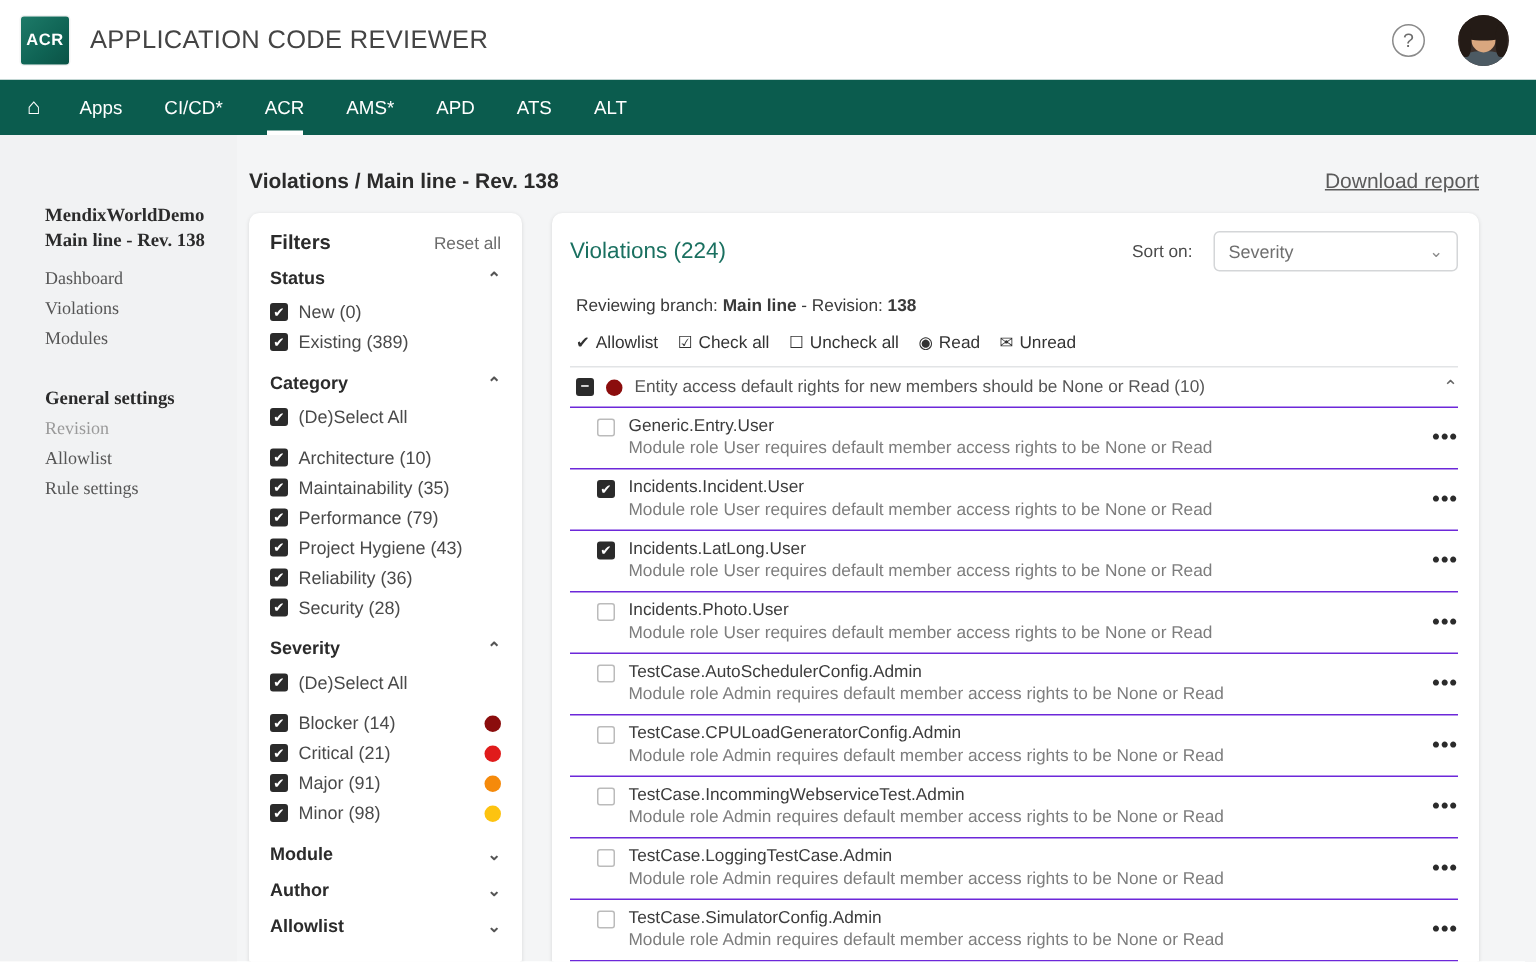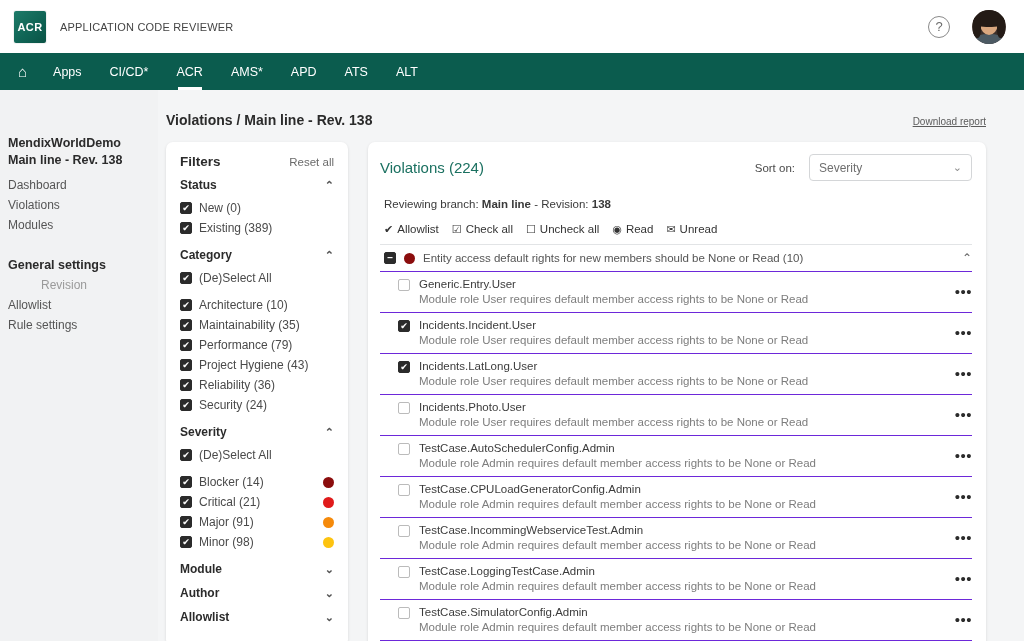--- a/index.html
+++ b/index.html
@@ -29,21 +29,21 @@
     border-radius: 2px;
     display: flex; align-items: center; justify-content: center;
     color: #ffffff;
     font-size: 11px;
     font-weight: bold;
     letter-spacing: .4px;
     box-shadow: 0 0 0 1px rgba(0,0,0,.05);
   }
   .brand-title {
     margin-left: 14px;
-    font-size: 11px;
+    font-size: 17px;
     color: #444444;
     letter-spacing: .2px;
     white-space: nowrap;
   }
   .brand-right {
     margin-left: auto;
     display: flex;
     align-items: center;
     gap: 22px;
   }
@@ -117,58 +117,59 @@
     display: flex;
     height: calc(641px - 53px - 37px);
     background: #f4f5f6;
   }
 
   
   .sidebar {
     width: 158px;
     flex: 0 0 158px;
     background: #f1f2f3;
-    padding: 45px 0 0 8px;
+    padding: 45px 0 0 30px;
+    font-family: Liberation Serif, serif;
   }
   .side-app-name { font-size: 12.5px; font-weight: bold; color: #2b2b2b; line-height: 17px; }
   .side-branch   { font-size: 12.5px; font-weight: bold; color: #2b2b2b; line-height: 17px; margin-bottom: 6px;}
   .side-link {
     font-size: 12px;
     color: #555555;
     line-height: 20px;
     cursor: pointer;
   }
   .side-section {
     font-size: 12.5px;
     font-weight: bold;
     color: #2b2b2b;
     margin-top: 20px;
     line-height: 20px;
   }
-  .side-link.muted { color: #9a9a9a; margin-left: 33px; }
+  .side-link.muted { color: #9a9a9a; }
 
   
   .content {
     flex: 1 1 auto;
     padding: 0 38px 0 8px;
     min-width: 0;
   }
   .content-head {
     display: flex;
     align-items: baseline;
     padding: 22px 0 14px 0;
   }
   .page-title {
     font-size: 14px;
     font-weight: bold;
     color: #2b2b2b;
   }
   .download-report {
     margin-left: auto;
-    font-size: 10px;
+    font-size: 14px;
     color: #5b5b5b;
     text-decoration: underline;
     cursor: pointer;
   }
 
   .panels { display: flex; gap: 20px; align-items: flex-start; }
 
   
   .filters {
     width: 182px;
@@ -394,21 +395,21 @@
             <div class="frow">
               <span class="cb on">✔</span>
               <span class="lbl">Project Hygiene (43)</span>
             </div>
             <div class="frow">
               <span class="cb on">✔</span>
               <span class="lbl">Reliability (36)</span>
             </div>
             <div class="frow">
               <span class="cb on">✔</span>
-              <span class="lbl">Security (24)</span>
+              <span class="lbl">Security (28)</span>
             </div>
             <div class="fgroup-head">
               <span>Severity</span>
               <span class="chev">⌃</span>
             </div>
             <div class="frow">
               <span class="cb on">✔</span>
               <span class="lbl">(De)Select All</span>
             </div>
             <div class="frow gap">

